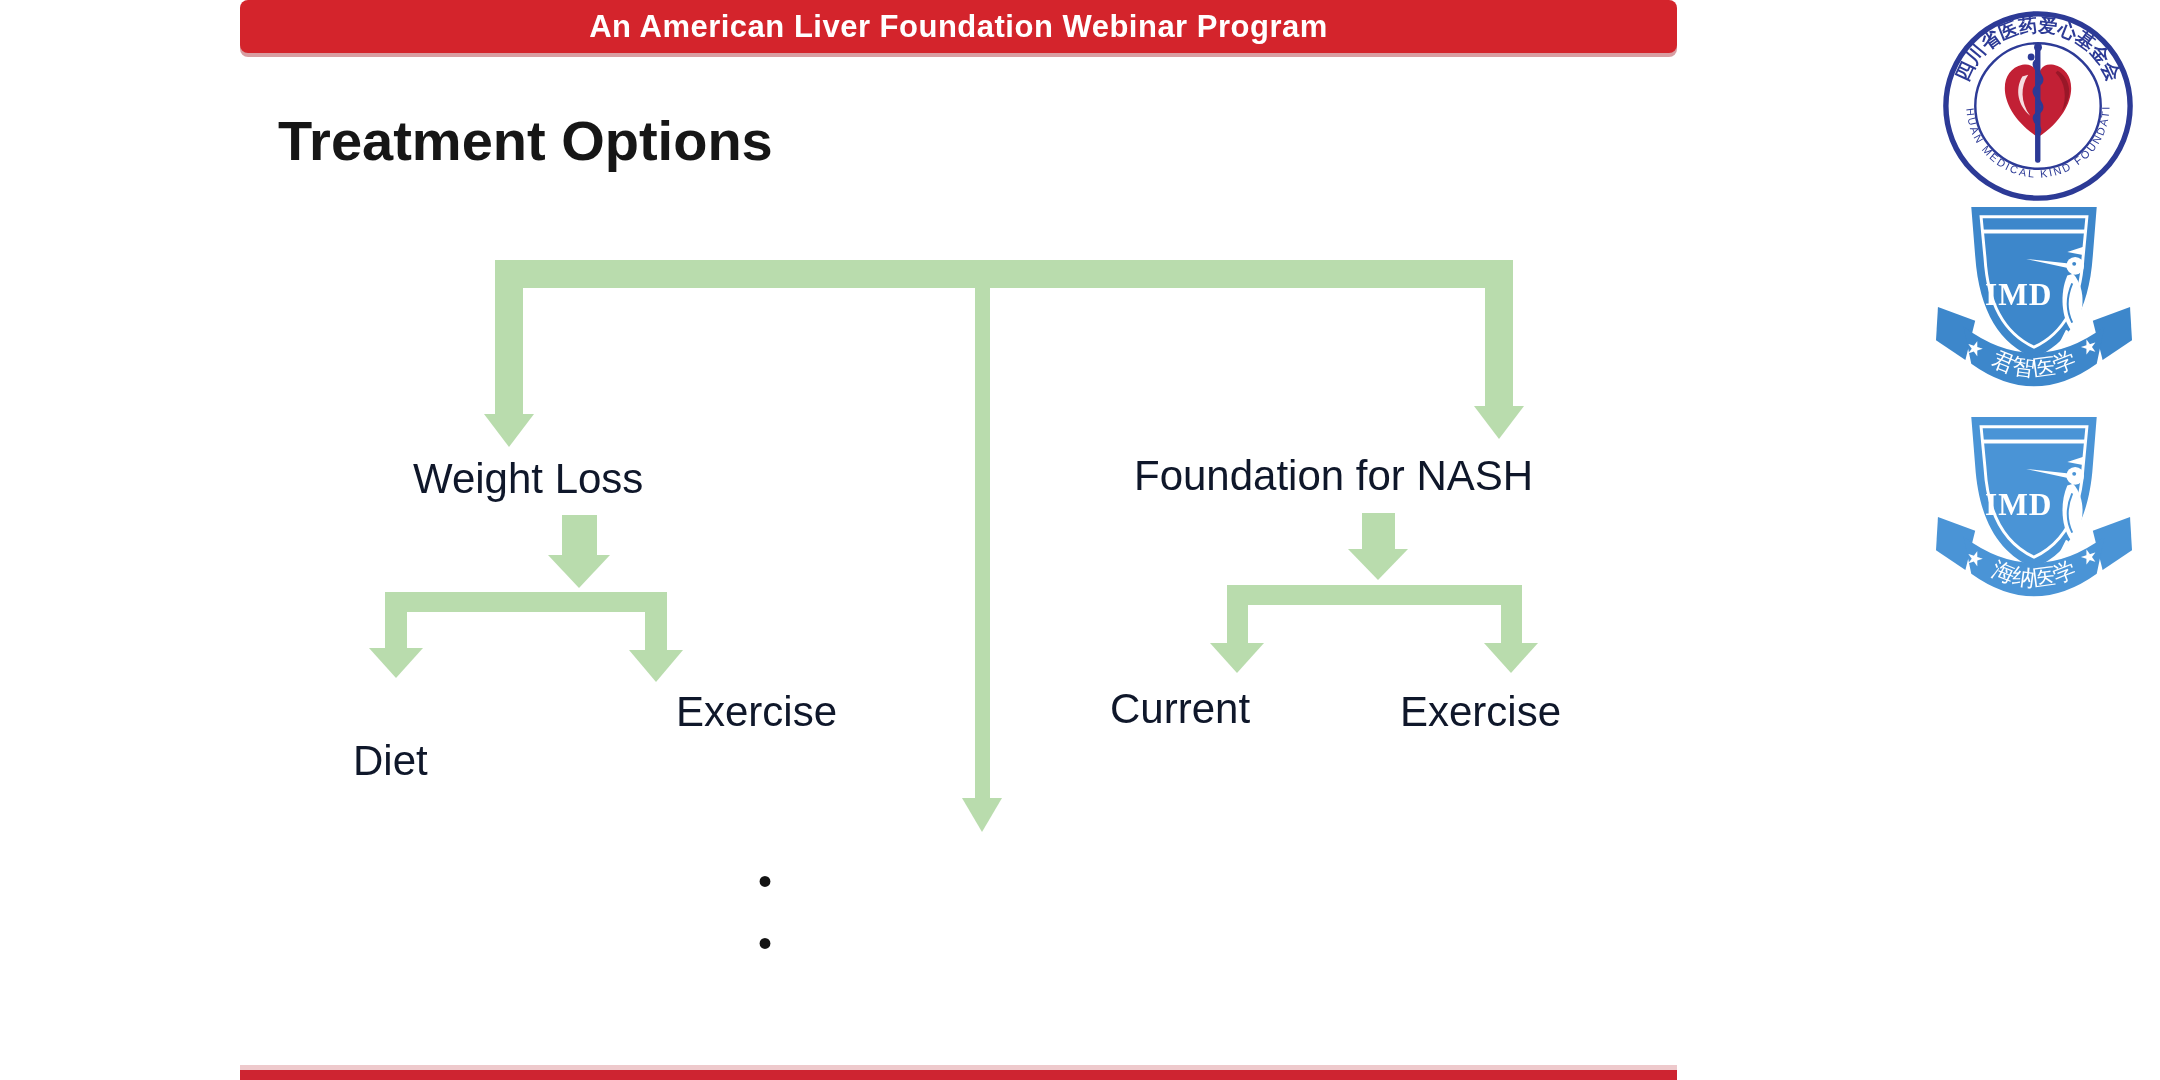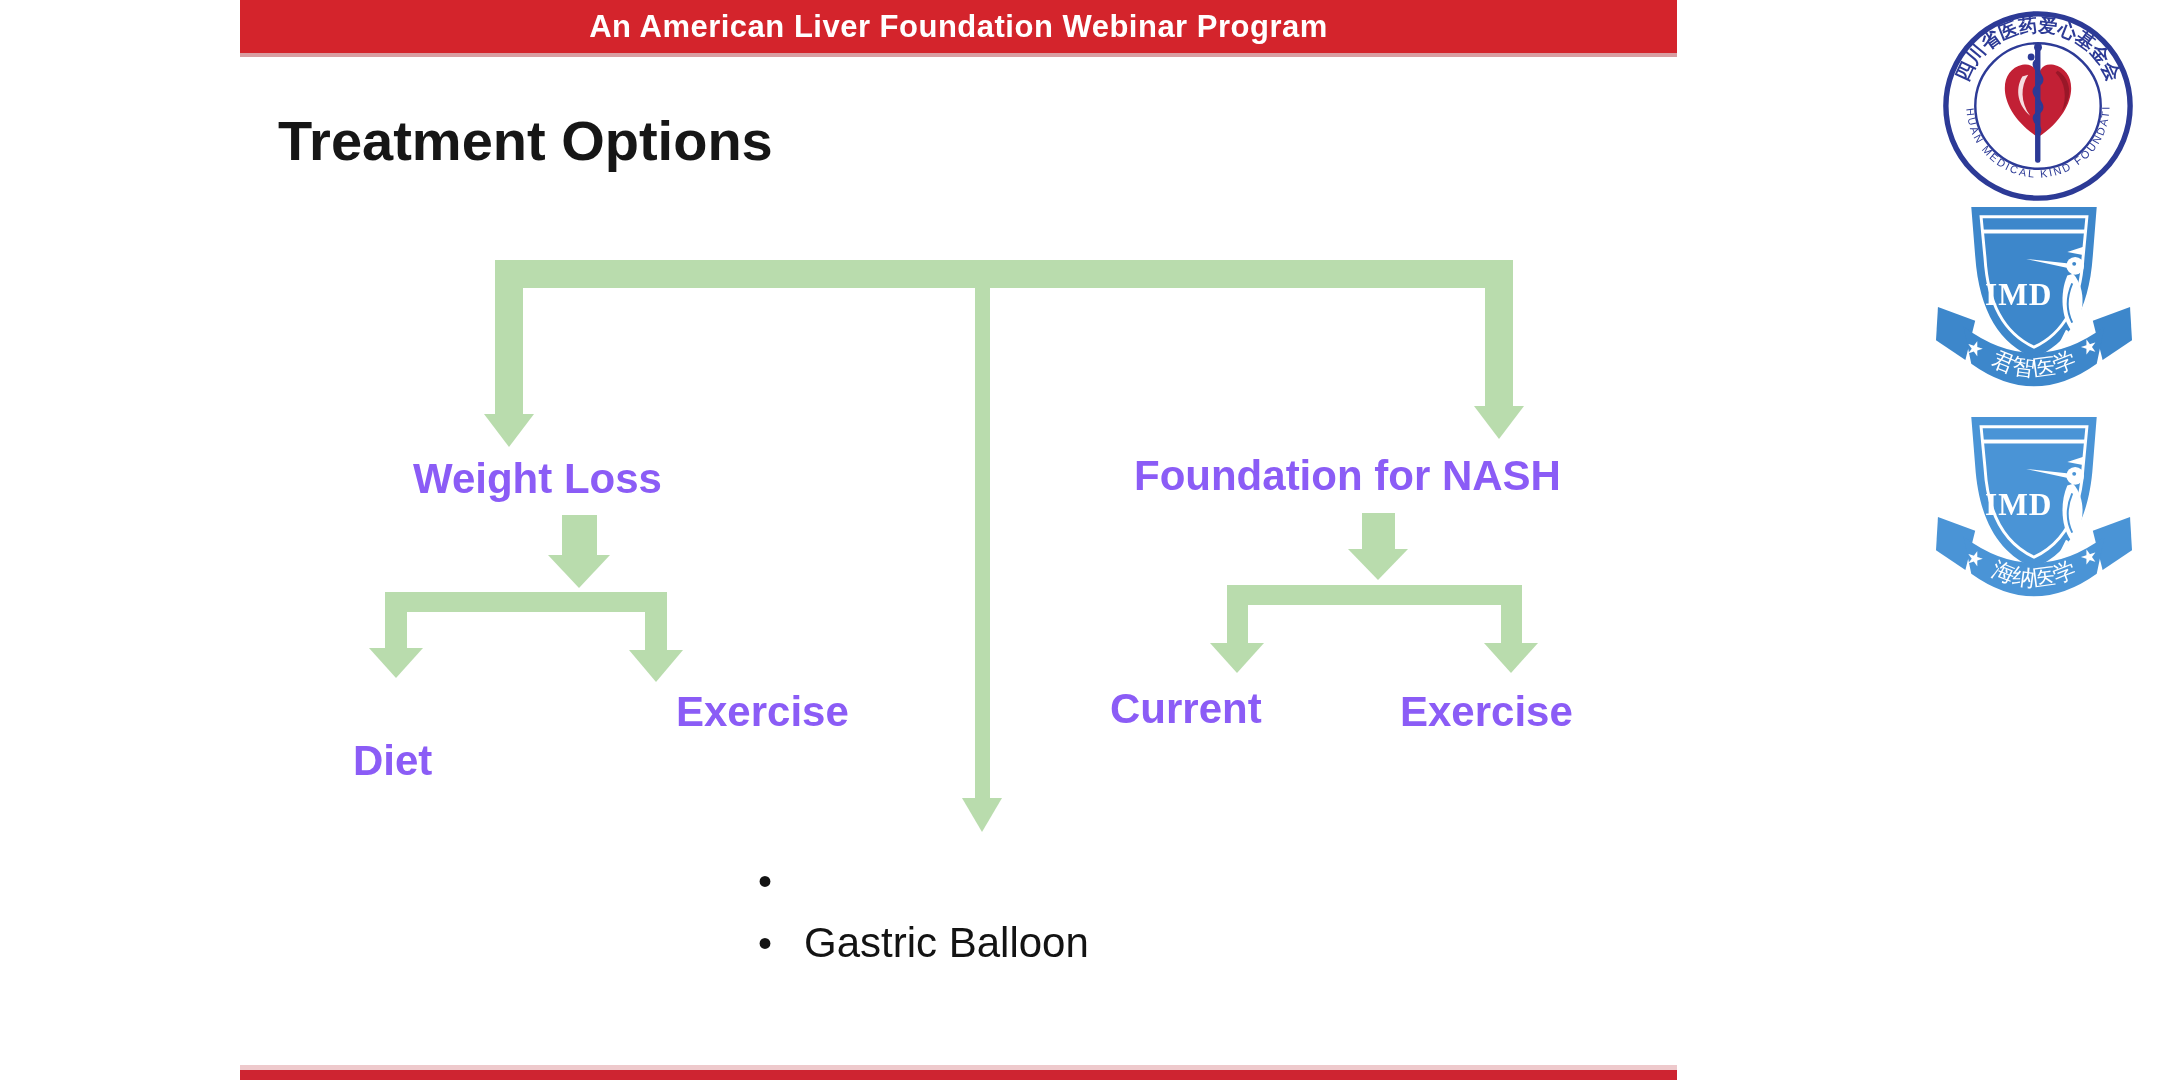--- a/index.html
+++ b/index.html
@@ -12,33 +12,34 @@
   *{margin:0;padding:0;box-sizing:border-box;}
   html,body{background:#ffffff;}
   body{font-family:"Liberation Sans", sans-serif;}
   .canvas{position:relative;width:2160px;height:1080px;background:#ffffff;overflow:hidden;}
 
   .banner{
     position:absolute;left:240px;top:0;width:1437px;height:53px;
     background:var(--banner-red);
     display:flex;align-items:center;justify-content:center;
     box-shadow:0 4px 0 rgba(168,40,48,0.45);
+    border-radius:8px;
   }
   .banner span{color:#ffffff;font-weight:bold;font-size:31px;letter-spacing:0.5px;white-space:nowrap;}
 
   .title{
     position:absolute;left:278px;top:108px;
     font-size:56px;font-weight:bold;color:#161616;white-space:nowrap;
   }
 
   .abs{position:absolute;}
   .green{background:var(--green);}
   .tri{position:absolute;width:0;height:0;}
 
-  .lbl{position:absolute;font-size:42px;color:#8b5cf6;white-space:nowrap;font-weight:bold;}
+  .lbl{position:absolute;font-size:42px;color:#0f172a;white-space:nowrap;}
 
   .bullets{position:absolute;left:758px;top:850px;list-style:none;}
   .bullets li{display:flex;align-items:baseline;gap:32px;font-size:42px;color:#131313;line-height:62px;white-space:nowrap;}
   .bullets .dot{font-size:40px;}
 
   .logo-col svg{display:block;}
   .seal{position:absolute;left:1940px;top:8px;}
   .shield-1{position:absolute;left:1936px;top:203px;}
   .shield-2{position:absolute;left:1936px;top:413px;}
 
@@ -91,21 +92,20 @@
   <div class="lbl" style="left:668px;top:688px;margin-left:8px;">Exercise</div>
   <div class="lbl" style="left:1110px;top:685px;">Current</div>
   <div class="lbl" style="left:1400px;top:688px;">Exercise</div>
 
   <ul class="bullets">
     <li>
       <span class="dot">•</span>
     </li>
     <li>
       <span class="dot">•</span>
-      <span>Gastric Balloon</span>
     </li>
   </ul>
 
   <div class="logo-col">
 
     <div class="seal">
       <svg width="196" height="196" viewBox="0 0 200 200">
         <circle cx="100" cy="100" r="94" fill="#ffffff" stroke="#2c3a96" stroke-width="5.5"></circle>
         <circle cx="100" cy="100" r="64" fill="none" stroke="#2c3a96" stroke-width="2.5"></circle>
         <path id="sealArcTop" d="M 24 100 A 76 76 0 0 1 176 100" fill="none"></path>

